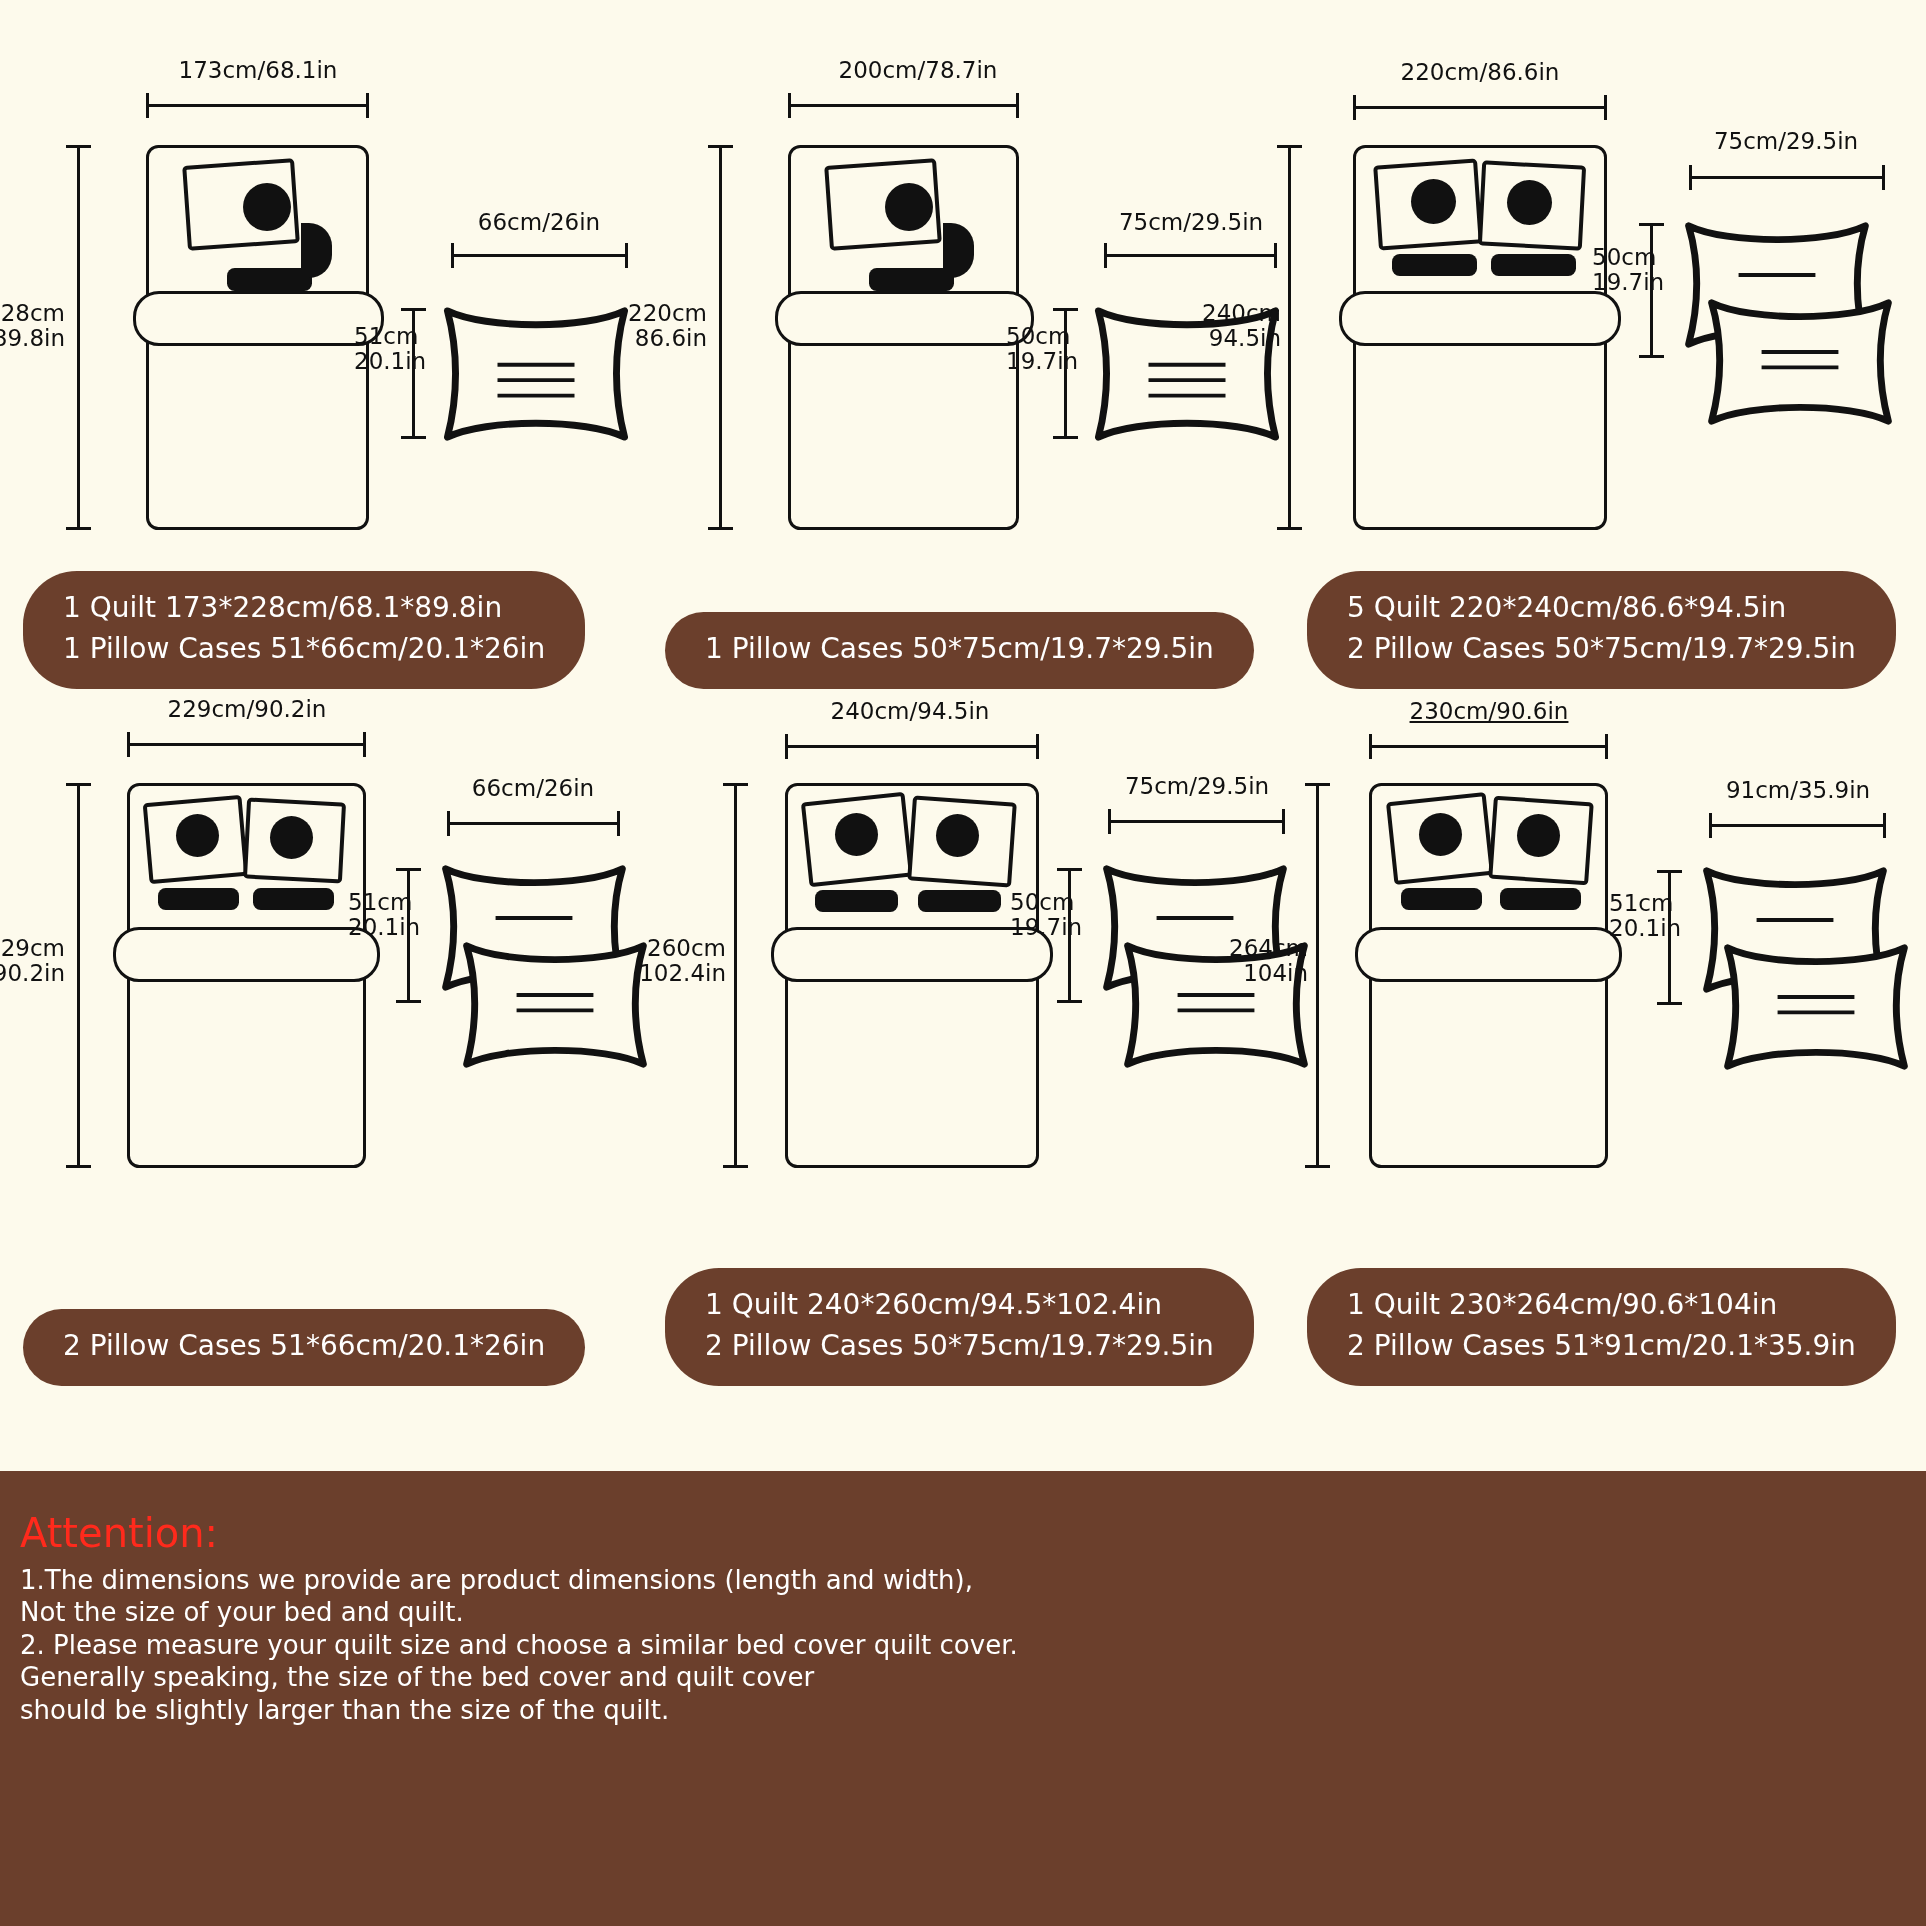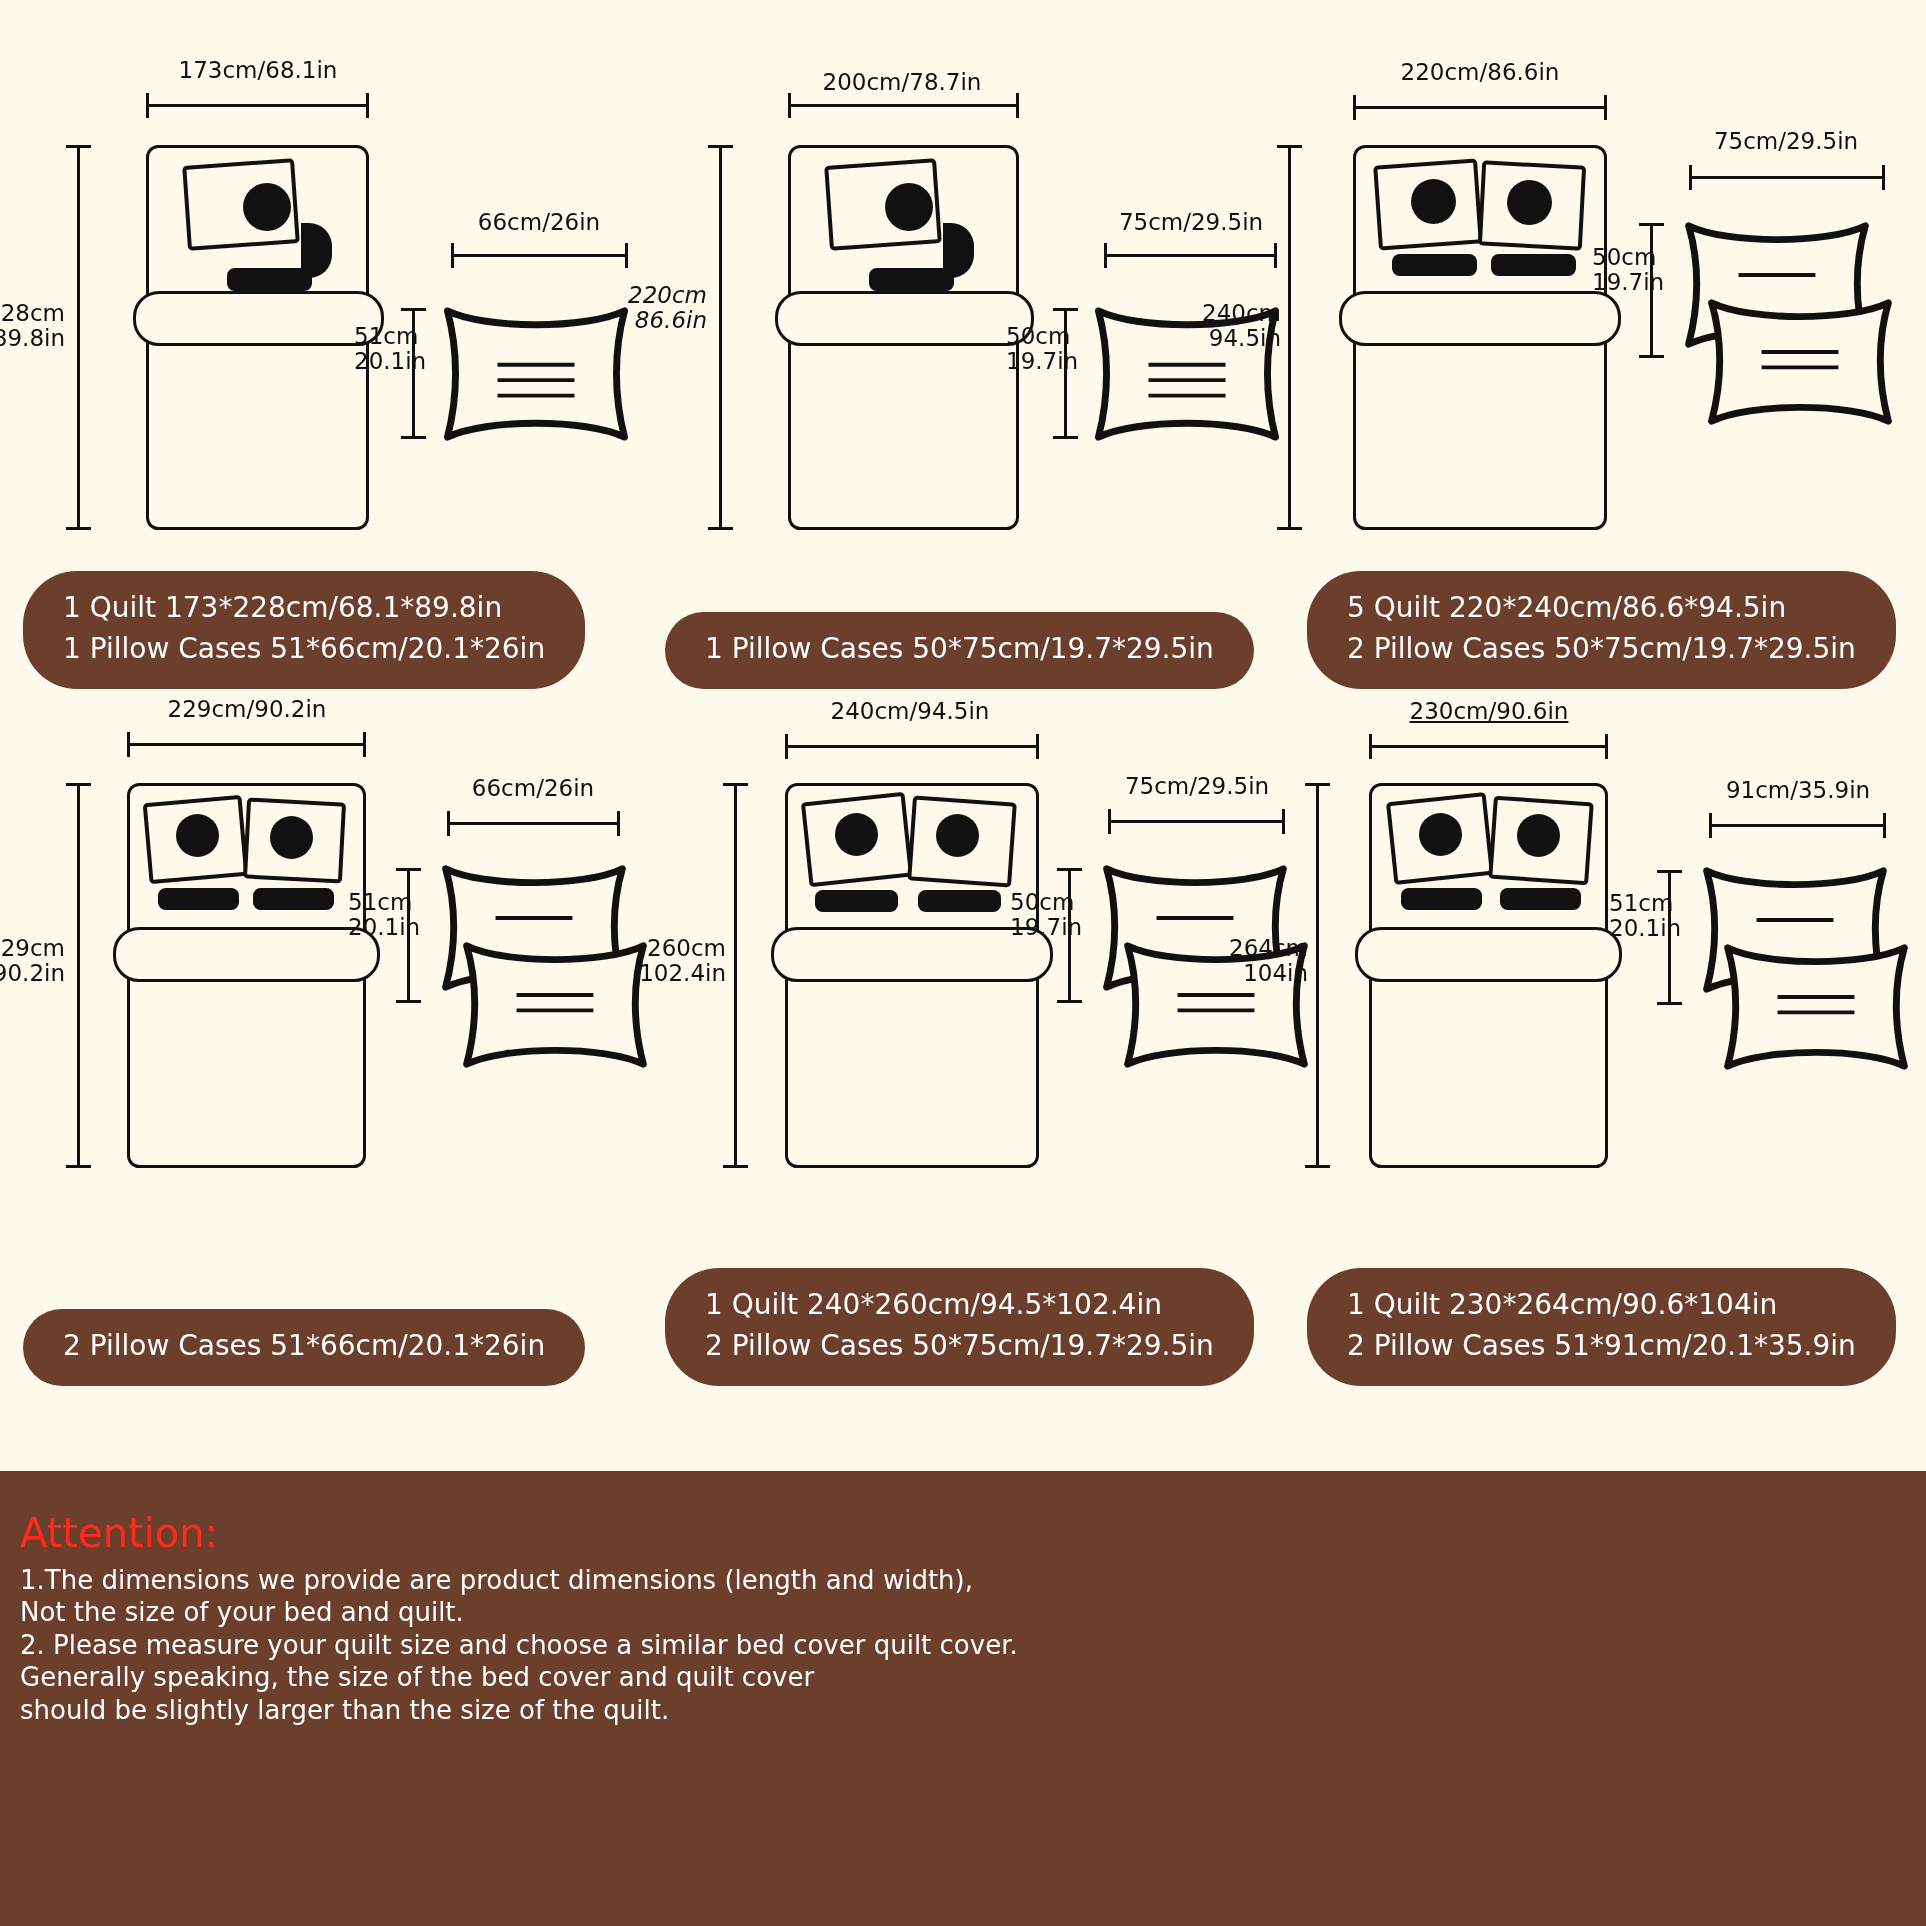--- a/index.html
+++ b/index.html
@@ -172,23 +172,23 @@
 
     <div class="caption">
       <div>1 Quilt 173*228cm/68.1*89.8in</div>
       <div>1 Pillow Cases 51*66cm/20.1*26in</div>
     </div>
   </div>
 
   <div class="cell">
     <div class="diagram">
       <div class="dim-h" style="left:146px;top:104px;width:231px;"></div>
-      <div class="lbl center" style="left:260px;top:58px;margin-top:12px;">200cm/78.7in</div>
+      <div class="lbl center" style="left:276px;top:58px;">200cm/78.7in</div>
       <div class="dim-v" style="left:77px;top:145px;height:385px;"></div>
-      <div class="lbl right" style="left:-85px;top:283px;width:150px;font-style:italic;">220cm
+      <div class="lbl right" style="left:-85px;top:301px;width:150px;">220cm
 86.6in</div>
 
       <div class="bed" style="left:146px;top:145px;width:231px;height:385px;"></div>
       <div class="pillow-head" style="left:185px;top:162px;width:112px;height:85px;transform:rotate(-4deg);border-radius:4.6px;"></div>
       <div class="head" style="left:243px;top:183px;width:48px;height:48px;"></div>
       <div class="body-blob" style="left:227px;top:268px;width:85px;height:23px;border-radius:7.7px;"></div>
       <div class="body-blob" style="left:301px;top:223px;width:31px;height:55px;border-radius:0 23px 23px 0;"></div>
       <div class="blanket" style="left:133px;top:291px;width:259px;"></div>
 
       <div class="dim-h" style="left:462px;top:254px;width:173px;"></div>

